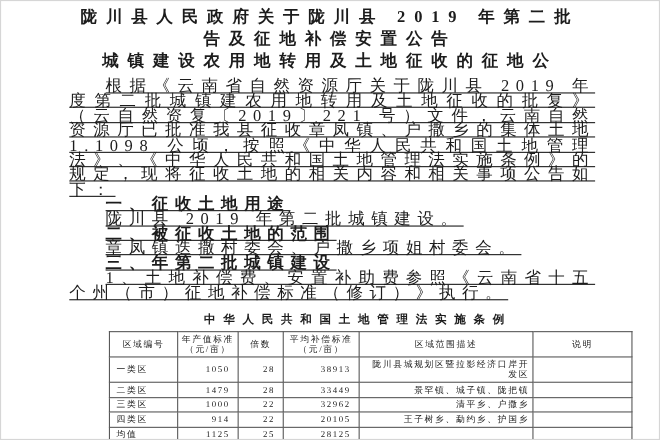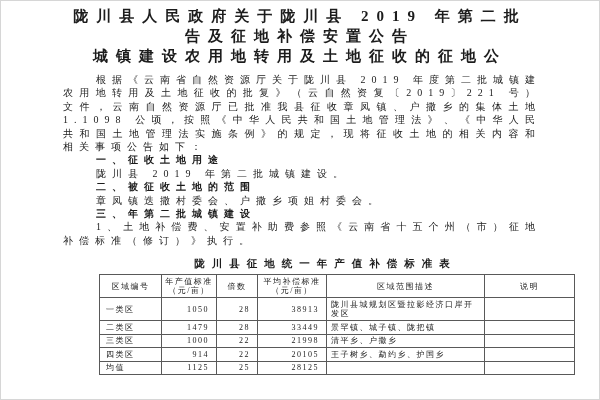--- a/index.html
+++ b/index.html
@@ -17,24 +17,25 @@
   .doc-title {
     margin-top: 5px;
     text-align: center;
     font-size: 15px;
     font-weight: bold;
     line-height: 20px;
     letter-spacing: 8px;
   }
   .doc-body {
     margin: 7px 58px 10px 62px;
-    font-size: 10px;
+    font-size: 15px;
     line-height: 13.4px;
     letter-spacing: 6px;
     text-align: justify;
+    text-decoration: underline;
   }
   .para { text-indent: 33px; }
   .heading { font-weight: bold; }
   .table-title {
     margin: 5px 47px 3px 98px;
     text-align: center;
     font-size: 10.5px;
     letter-spacing: 7px;
     font-weight: bold;
   }
@@ -55,21 +56,21 @@
     overflow: hidden;
   }
   .comp-table th {
     font-weight: normal;
     text-align: center;
   }
   .comp-table td:nth-child(1) { text-align: left; padding-left: 6px; }
   .comp-table td:nth-child(2),
   .comp-table td:nth-child(3),
   .comp-table td:nth-child(4) { text-align: right; padding-right: 7px; }
-  .comp-table td:nth-child(5) { text-align: left; padding-left: 4px; margin-top: 20px; }
+  .comp-table td:nth-child(5) { text-align: right; padding-left: 4px; margin-top: 20px; }
   .comp-table td:nth-child(6) { text-align: center; }
 </style>
 </head>
 <body>
 
 <div class="page">
 
   <div class="doc-title">
     <div>陇川县人民政府关于陇川县 2019 年第二批</div>
     <div>告及征地补偿安置公告</div>
@@ -79,21 +80,21 @@
   <div class="doc-body">
     <p class="para">根据《云南省自然资源厅关于陇川县 2019 年度第二批城镇建农用地转用及土地征收的批复》（云自然资复〔2019〕221 号）文件，云南自然资源厅已批准我县征收章凤镇、户撒乡的集体土地 1.1098 公顷，按照《中华人民共和国土地管理法》、《中华人民共和国土地管理法实施条例》的规定，现将征收土地的相关内容和相关事项公告如下：</p>
     <p class="para heading">一、征收土地用途</p>
     <p class="para">陇川县 2019 年第二批城镇建设。</p>
     <p class="para heading">二、被征收土地的范围</p>
     <p class="para">章凤镇迭撒村委会、户撒乡项姐村委会。</p>
     <p class="para heading">三、年第二批城镇建设</p>
     <p class="para">1、土地补偿费、安置补助费参照《云南省十五个州（市）征地补偿标准（修订）》执行。</p>
   </div>
 
-  <div class="table-title">陇川县征地统一年产值补偿标准表</div>
+  <div class="table-title">中华人民共和国土地管理法实施条例</div>
 
   <table class="comp-table">
     <colgroup>
       <col style="width:62px">
       <col style="width:55px">
       <col style="width:41px">
       <col style="width:69px">
       <col style="width:158px">
       <col style="width:90px">
     </colgroup>
@@ -121,21 +122,21 @@
         <td>1479</td>
         <td>28</td>
         <td>33449</td>
         <td>景罕镇、城子镇、陇把镇</td>
         <td></td>
       </tr>
       <tr>
         <td>三类区</td>
         <td>1000</td>
         <td>22</td>
-        <td>21998</td>
+        <td>32962</td>
         <td>清平乡、户撒乡</td>
         <td></td>
       </tr>
       <tr>
         <td>四类区</td>
         <td>914</td>
         <td>22</td>
         <td>20105</td>
         <td>王子树乡、勐约乡、护国乡</td>
         <td></td>

